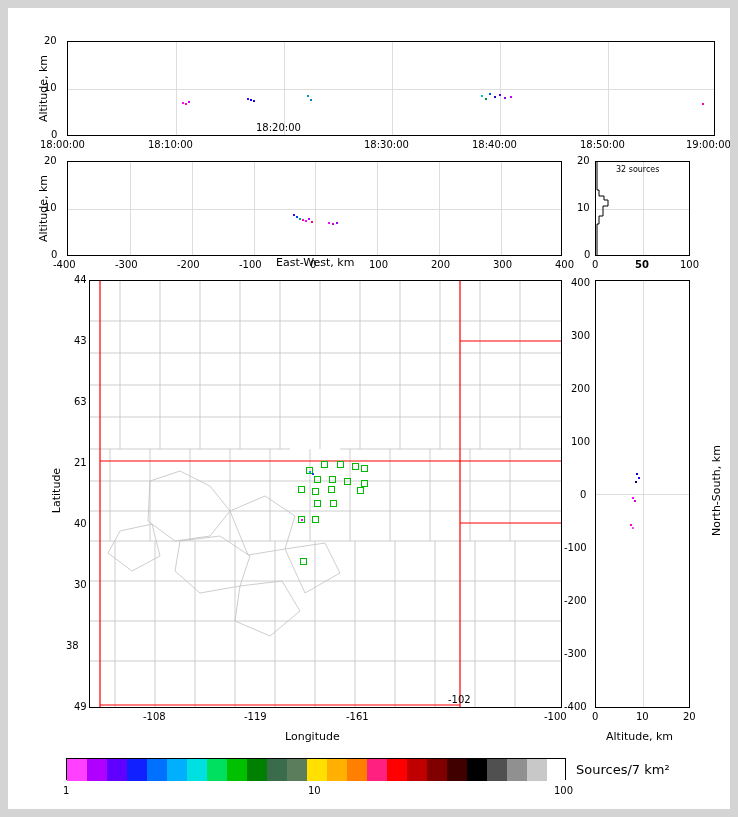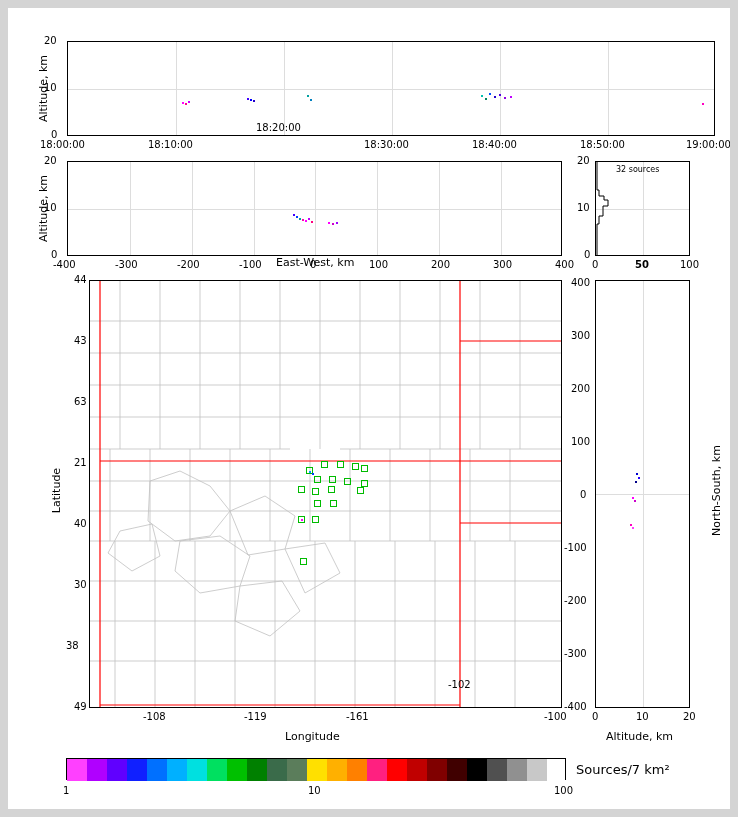--- a/index.html
+++ b/index.html
@@ -205,21 +205,21 @@
   <div class="tick-lbl" style="left:66px;top:510px;">40</div>
   <div class="tick-lbl" style="left:66px;top:449px;">21</div>
   <div class="tick-lbl" style="left:66px;top:388px;">63</div>
   <div class="tick-lbl" style="left:66px;top:327px;">43</div>
   <div class="tick-lbl" style="left:66px;top:266px;">44</div>
   <div class="ax-title rot" style="left:8px;top:476px;width:80px;text-align:center;">Latitude</div>
 
   <div class="tick-lbl" style="left:135px;top:703px;">-108</div>
   <div class="tick-lbl" style="left:236px;top:703px;">-119</div>
   <div class="tick-lbl" style="left:338px;top:703px;">-161</div>
-  <div class="tick-lbl" style="left:440px;top:671px;">-102</div>
+  <div class="tick-lbl" style="left:440px;top:686px;">-102</div>
   <div class="tick-lbl" style="left:536px;top:703px;">-100</div>
   <div class="ax-title" style="left:277px;top:722px;">Longitude</div>
 
   <div class="axis" id="ax5" style="left:587px;top:272px;width:95px;height:428px;">
     <div class="grid-v" style="left:47px;"></div>
     <div class="grid-h" style="top:213px;"></div>
     <div class="pt2" style="left:40px;top:192px;background:#0000cc;"></div>
     <div class="pt2" style="left:42px;top:196px;background:#2000ff;"></div>
     <div class="pt2" style="left:39px;top:200px;background:#000088;"></div>
     <div class="pt2" style="left:36px;top:216px;background:#ff00ff;"></div>

